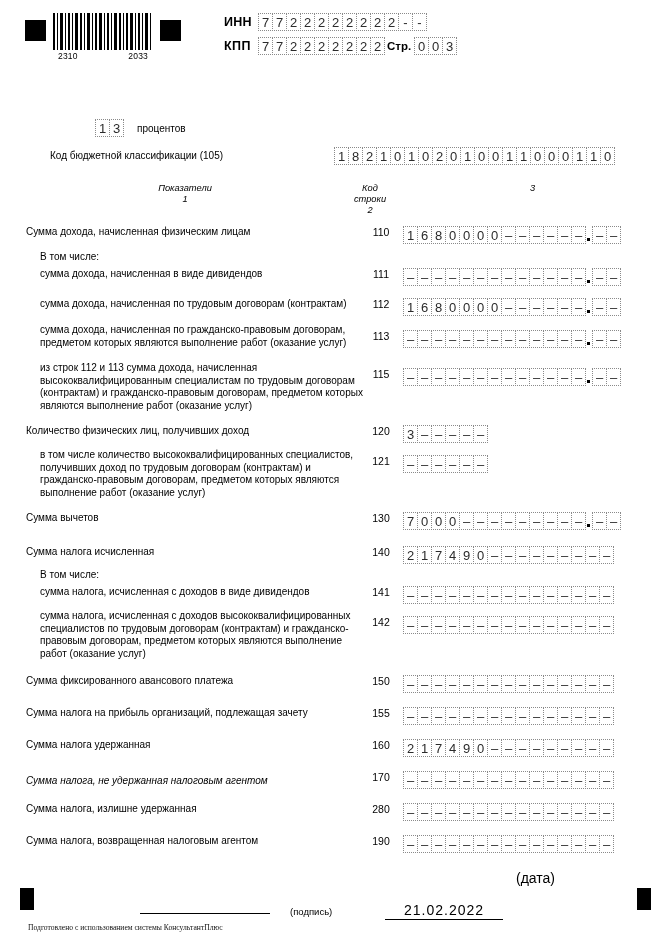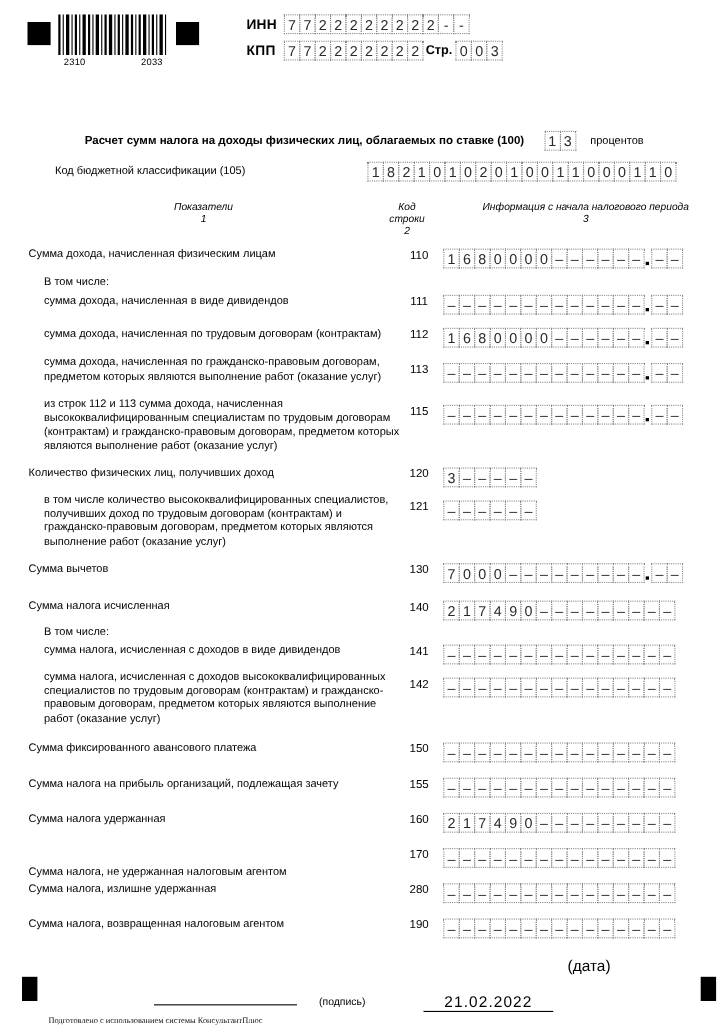--- a/index.html
+++ b/index.html
@@ -77,21 +77,21 @@
   .row .cells{position:absolute;left:403px;}
   .inline-note{position:absolute;left:40px;font-size:10px;}
 
   
   .ftr-txt{position:absolute;left:155px;top:888px;font-size:10px;}
   .sig-line{position:absolute;left:140px;top:913px;width:130px;border-bottom:1px solid #000;}
   .sig-lbl{position:absolute;left:290px;top:906px;font-size:9.5px;}
   .date-val{position:absolute;left:385px;top:902px;width:118px;text-align:center;
     font-size:14px;letter-spacing:1px;border-bottom:1px solid #000;padding-bottom:1px;}
   .date-lbl{position:absolute;left:516px;top:870px;font-size:14px;}
-  .consultant{position:absolute;left:44px;top:923px;font-size:7.6px;
+  .consultant{position:absolute;left:28px;top:923px;font-size:7.6px;
     font-family:"Liberation Serif",serif;color:#111;}
 </style>
 </head>
 <body>
 
 <div class="page">
 
   <div class="sq sq-tl"></div>
   <div class="sq sq-tr"></div>
   <div class="sq sq-bl"></div>
@@ -169,21 +169,20 @@
       <span class="cells">
           <span class="cell">0</span>
           <span class="cell">0</span>
           <span class="cell">3</span>
         </span>
     </div>
   </div>
 
 
   <div class="rate-line">
-    <span class="txt">Расчет сумм налога на доходы физических лиц, облагаемых по ставке (100)</span>
     <span class="cells">
         <span class="cell">1</span>
         <span class="cell">3</span>
       </span>
     <span class="pct">процентов</span>
   </div>
 
   <div class="kbk-line">
     <span class="lbl">Код бюджетной классификации  (105)</span>
     <span class="cells">
@@ -214,21 +213,20 @@
     <div class="c1">
       <div>Показатели</div>
       <div>1</div>
     </div>
     <div class="c2">
       <div>Код</div>
       <div>строки</div>
       <div>2</div>
     </div>
     <div class="c3">
-      <div>Информация с начала налогового периода</div>
       <div>3</div>
     </div>
   </div>
 
   <div class="inline-note" style="top:251px">В том числе:</div>
   <div class="inline-note" style="top:569px">В том числе:</div>
 
   <div id="rows-host">
       <div class="row" style="top: 226px;">
         <div class="label lvl0" style="top: 0px;">Сумма дохода, начисленная физическим лицам</div>
@@ -518,21 +516,21 @@
           <span class="cell dash">–</span>
           <span class="cell dash">–</span>
           <span class="cell dash">–</span>
           <span class="cell dash">–</span>
           <span class="cell dash">–</span>
           <span class="cell dash">–</span>
           <span class="cell dash">–</span>
         </div>
       </div>
       <div class="row" style="top: 771px;">
-        <div class="label lvl0" style="top: 16px;">Сумма налога, не удержанная налоговым агентом</div>
+        <div class="label lvl0" style="top: 4px; font-style: italic;">Сумма налога, не удержанная налоговым агентом</div>
         <div class="code">170</div>
         <div class="cells">
           <span class="cell dash">–</span>
           <span class="cell dash">–</span>
           <span class="cell dash">–</span>
           <span class="cell dash">–</span>
           <span class="cell dash">–</span>
           <span class="cell dash">–</span>
           <span class="cell dash">–</span>
           <span class="cell dash">–</span>

